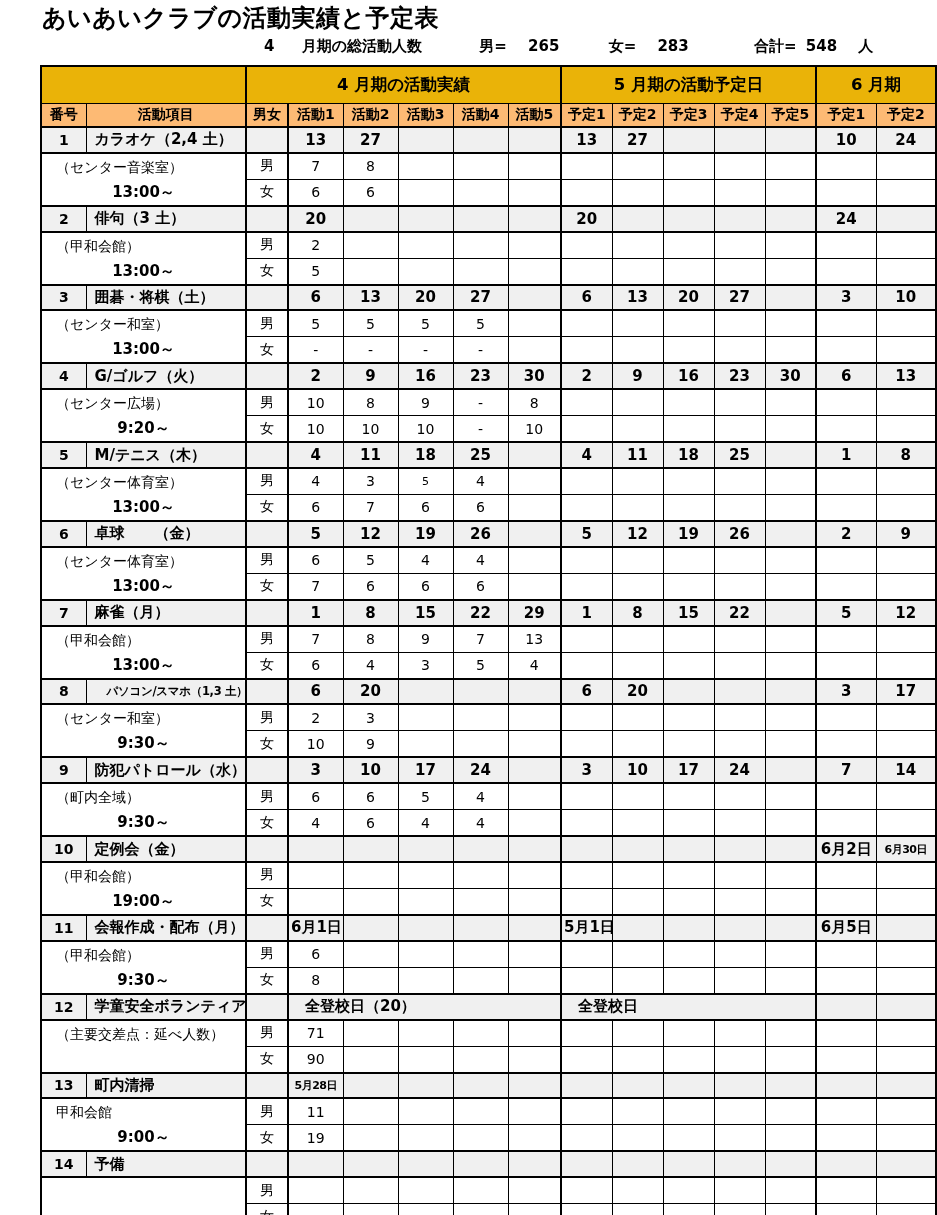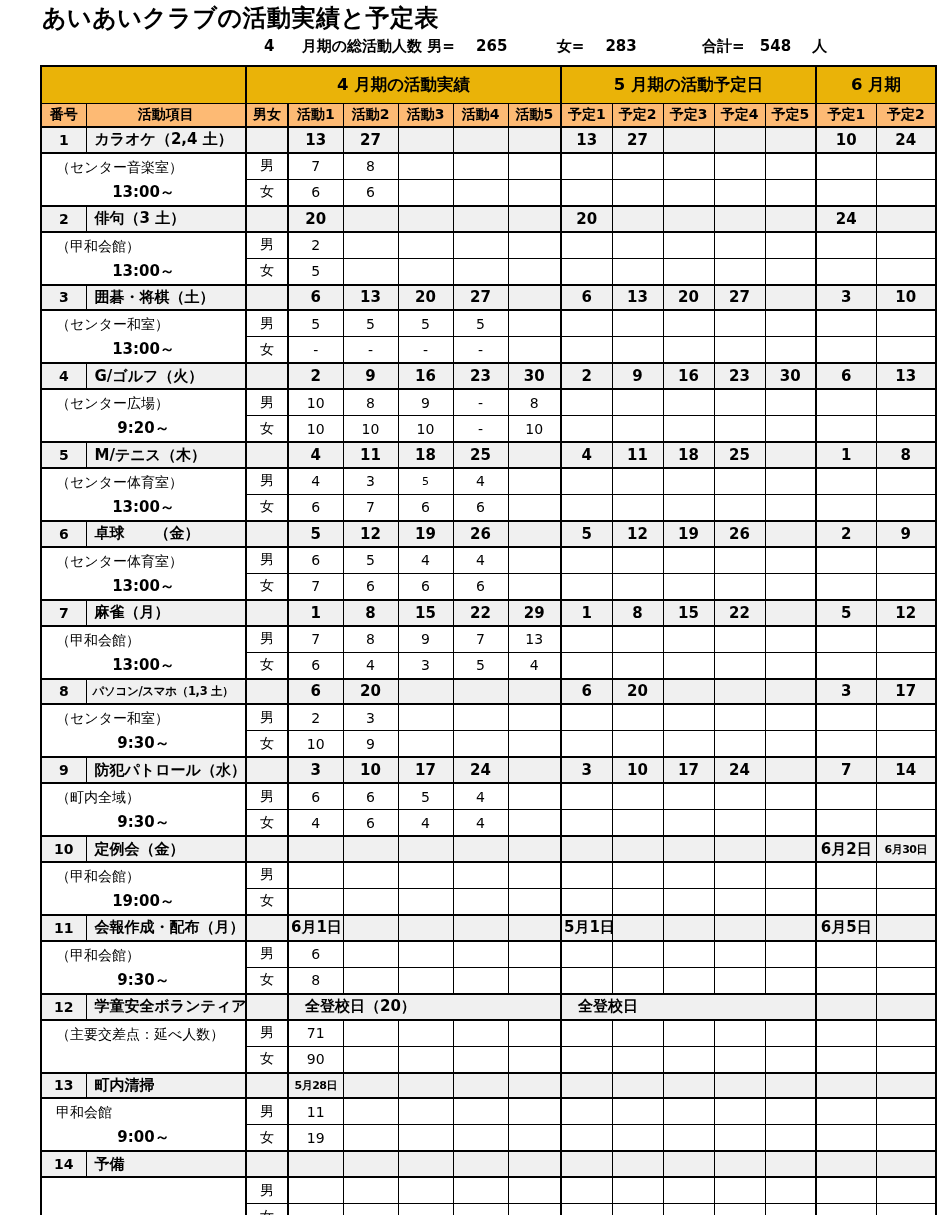--- a/index.html
+++ b/index.html
@@ -11,26 +11,26 @@
   .title {
     position:absolute; left:42px; top:2px; margin:0;
     font-size:24px; font-weight:bold; letter-spacing:0.5px; white-space:nowrap;
   }
   .subtitle {
     position:absolute; left:264px; top:37px;
     font-size:15px; font-weight:bold; white-space:nowrap;
   }
   .subtitle span { display:inline-block; }
   .subtitle [data-name="summary-month"]        { margin-right:22px; }
-  .subtitle [data-name="summary-label"]        { }
+  .subtitle [data-name="summary-label"]        { margin-right:52px; }
   .subtitle [data-name="summary-male-label"]   { margin-right:16px; }
   .subtitle [data-name="summary-male-value"]   { margin-right:44px; }
   .subtitle [data-name="summary-female-label"] { margin-right:16px; }
   .subtitle [data-name="summary-female-value"] { margin-right:60px; }
-  .subtitle [data-name="summary-total-label"]  { margin-right:10px; }
+  .subtitle [data-name="summary-total-label"]  { margin-right:4px; }
   .subtitle [data-name="summary-total-value"]  { margin-right:16px; }
 
   table.act-table {
     position:absolute; left:40px; top:65px; width:895px;
     border-collapse:collapse; table-layout:fixed;
     border:2px solid #000;
   }
   .act-table th, .act-table td {
     border:1px solid #000; padding:0 2px; text-align:center;
     font-size:14px; height:25.8px; overflow:hidden; white-space:nowrap;
@@ -38,21 +38,21 @@
   .group-row th { height:37px; font-size:16.5px; font-weight:bold; background:#eab308; }
   .cols-row th  { height:24px; font-size:14px; font-weight:bold; border-bottom:2px solid #000; background:#fdba74; }
   .bl { border-left:2px solid #000 !important; }
 
   tr.name-row td {
     background:#f0f0f0; font-weight:bold;
     border-top:2px solid #000; border-bottom:2px solid #000;
   }
   td.no   { font-weight:normal; font-size:14px; }
   td.name { text-align:left; padding-left:8px; font-size:15px; }
-  td.name-sm { font-size:11.5px; padding-left:6px; letter-spacing:-0.3px;border-radius:7px; }
+  td.name-sm { font-size:11.5px; padding-left:20px; letter-spacing:-0.3px;border-radius:7px; }
   td.date { font-size:15px; font-weight:bold; }
   td.sm-date { font-size:11px; letter-spacing:-0.5px; }
   td.span-cell { text-align:left; padding-left:16px; font-size:15px; font-weight:bold; }
   td.cnt { font-weight:normal; font-size:14px; }
   td.cnt.sm { font-size:11px; }
   td.glabel { font-weight:normal; font-size:14px; }
   td.info { padding:0; vertical-align:top; }
   .info .place {
     height:26px; line-height:26px; text-align:left; padding-left:14px;
     font-size:14px; font-weight:normal; white-space:nowrap; overflow:hidden;

